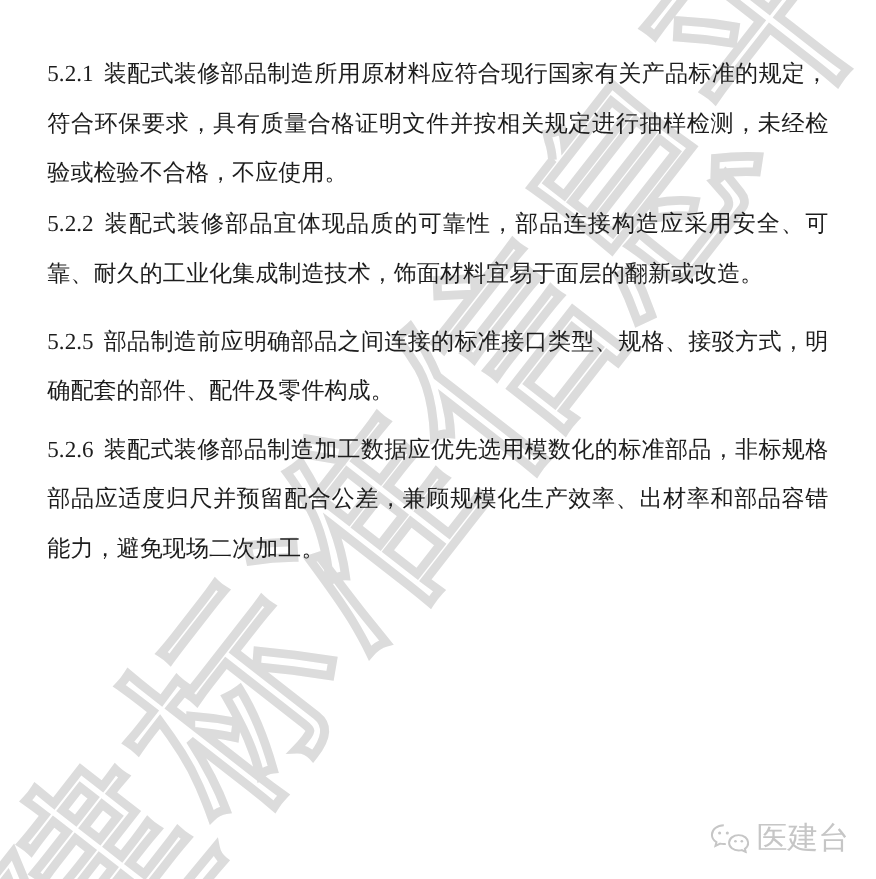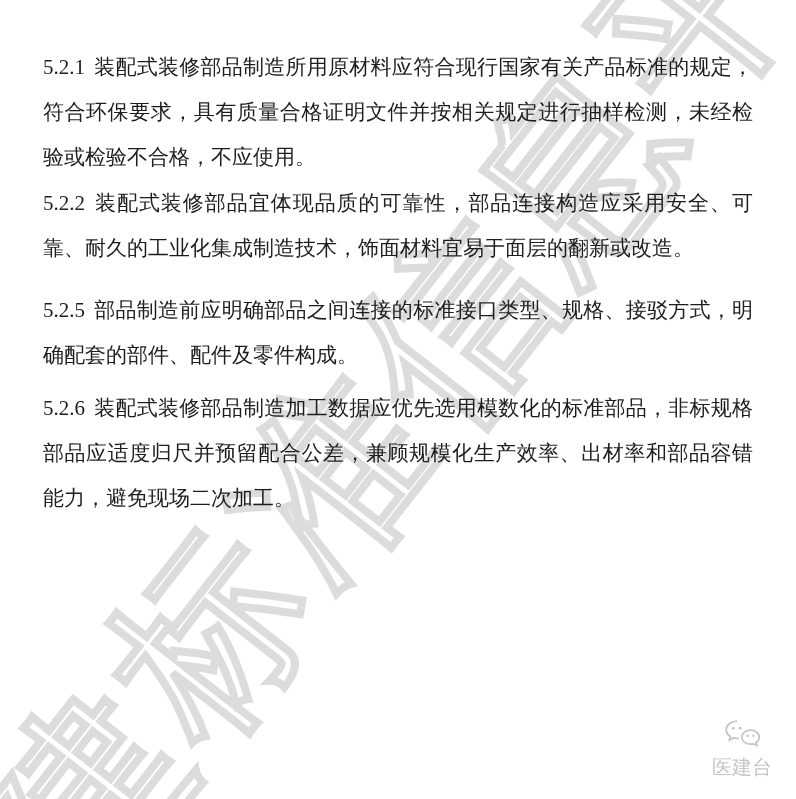--- a/index.html
+++ b/index.html
@@ -55,23 +55,22 @@
   .p5 { margin-top:17px; }
   .p6 { margin-top:8px; }
   .brand {
     position:absolute;
     z-index:2;
     right:24px; bottom:18px;
     display:flex;
     align-items:center;
     gap:7px;
     color:#c6c6c6;
-    font-size:20px;
+    font-size:28px;
     font-family:"Liberation Sans","DejaVu Sans",sans-serif;
-    flex-direction:column;
   }
   .brand svg { display:block; }
 </style>
 </head>
 <body>
 
 <div class="page">
 
   <div class="watermark">医建标准信息平台</div>
 

